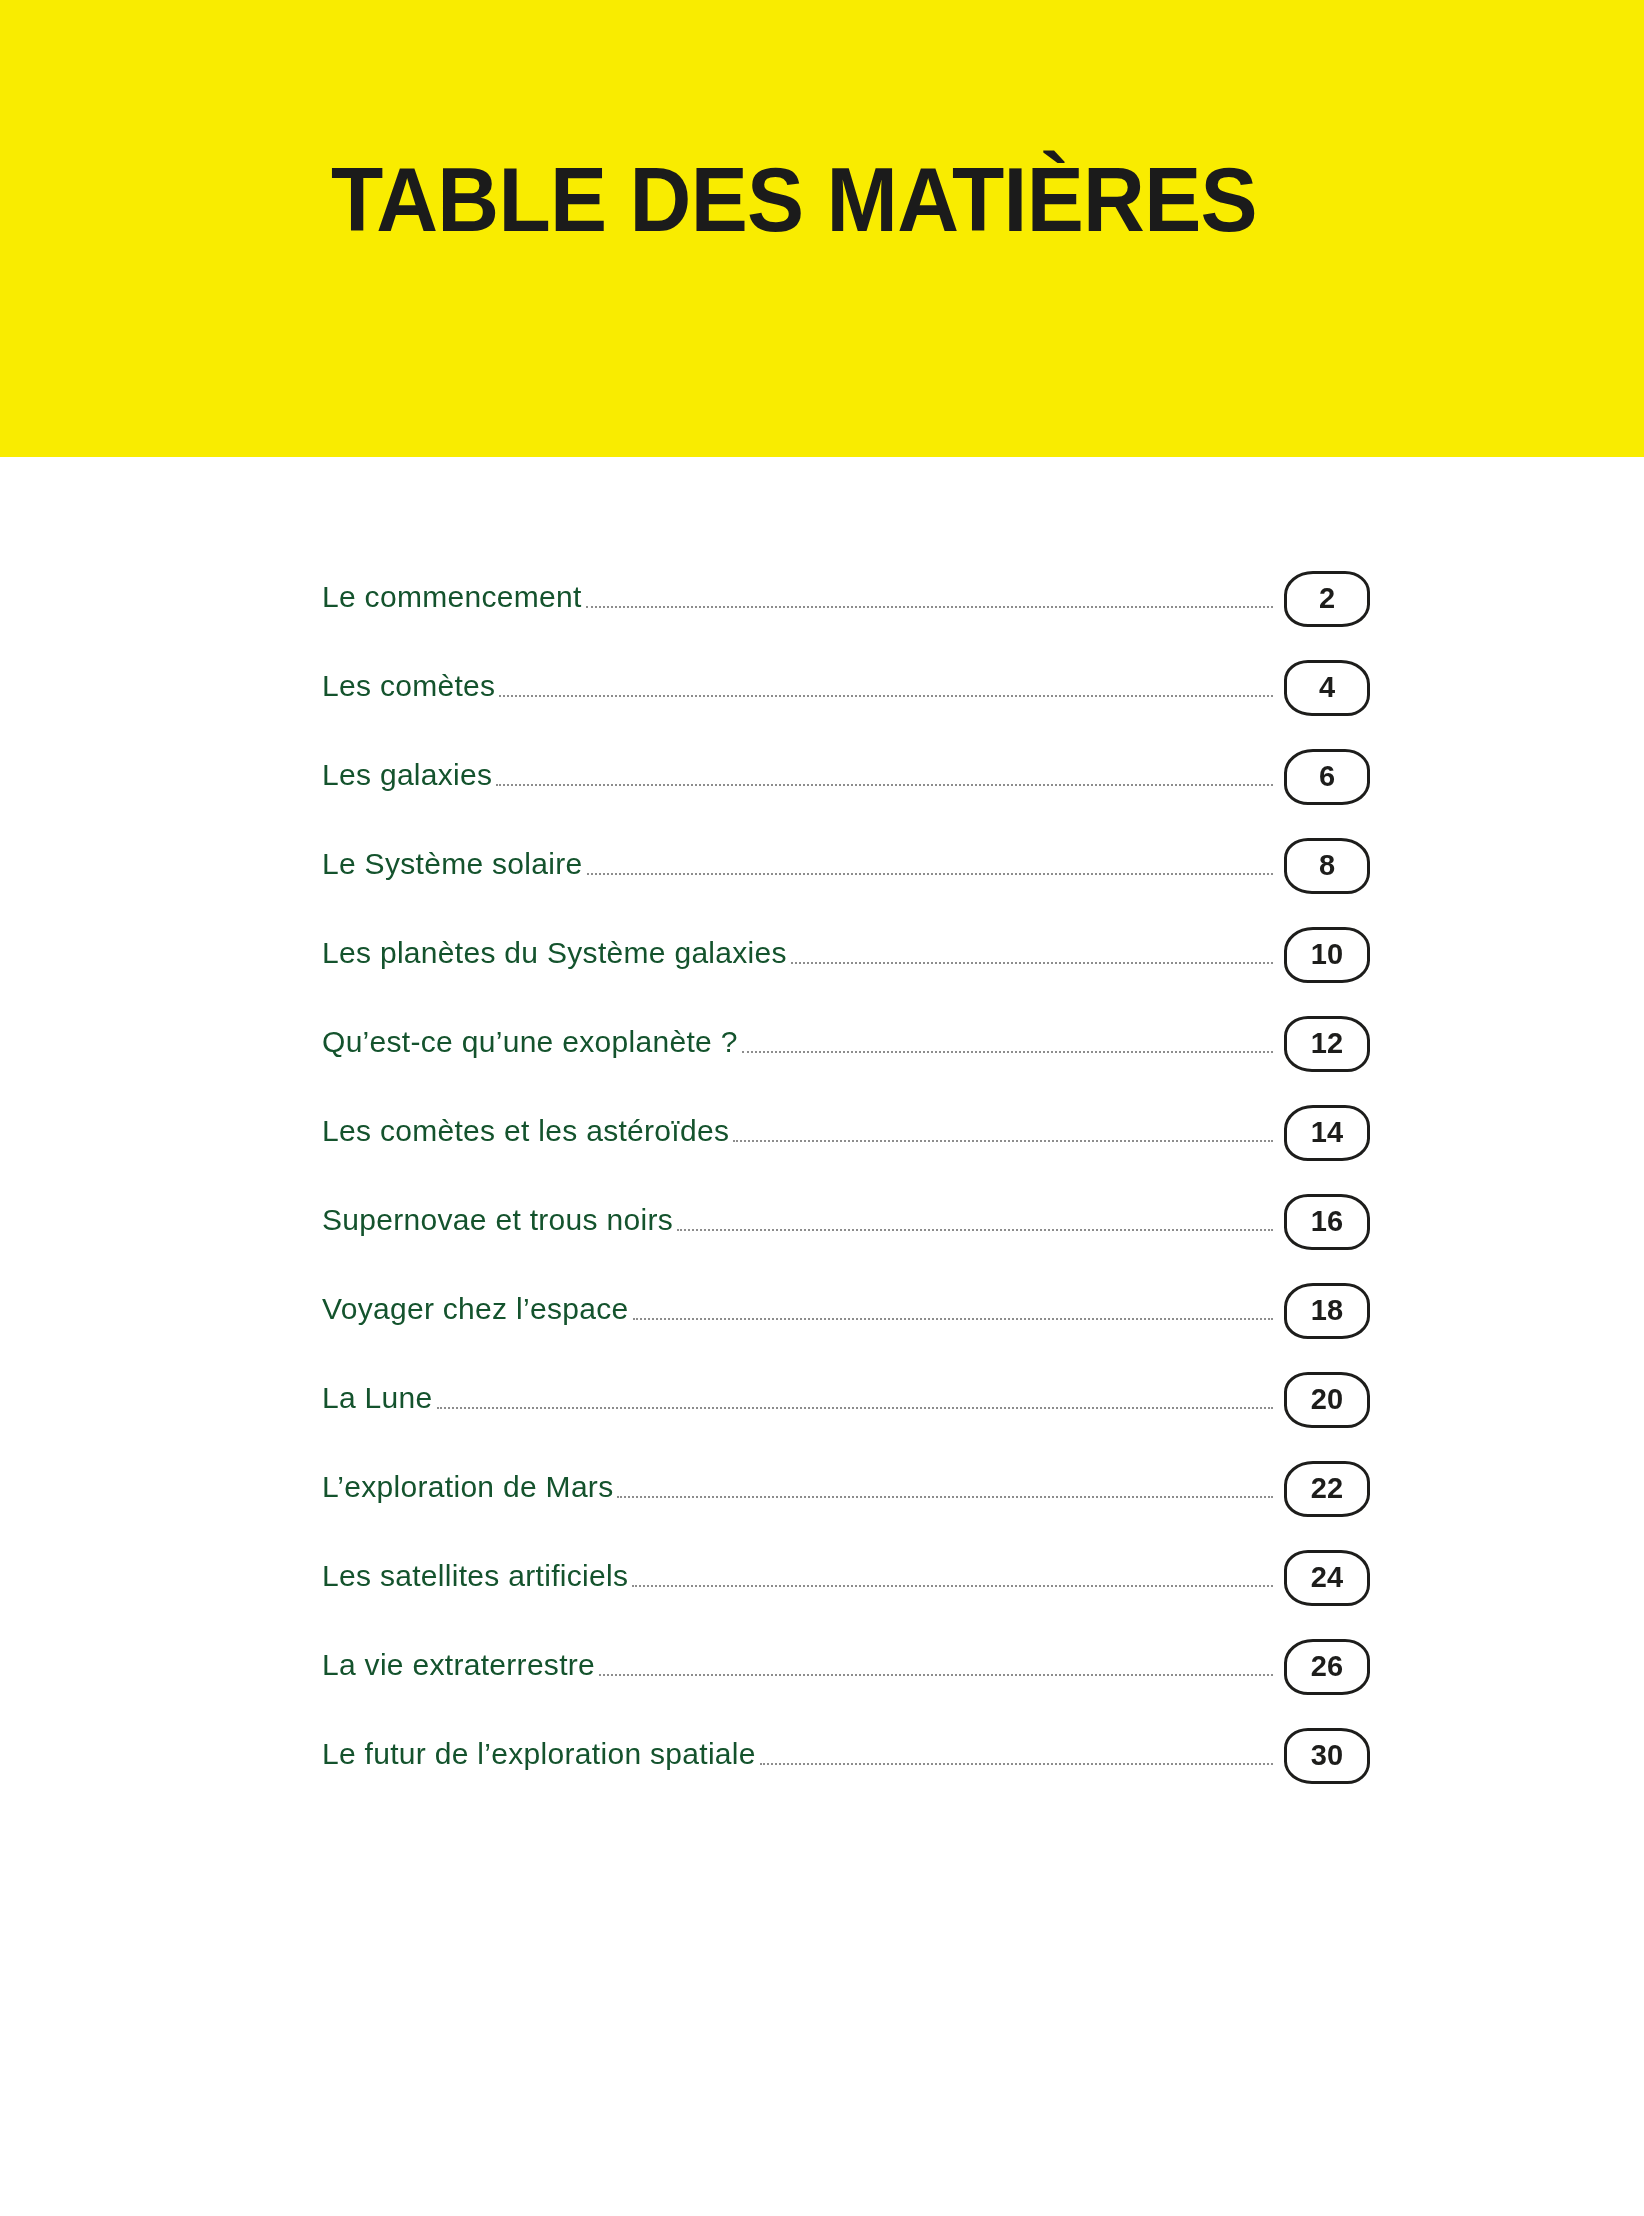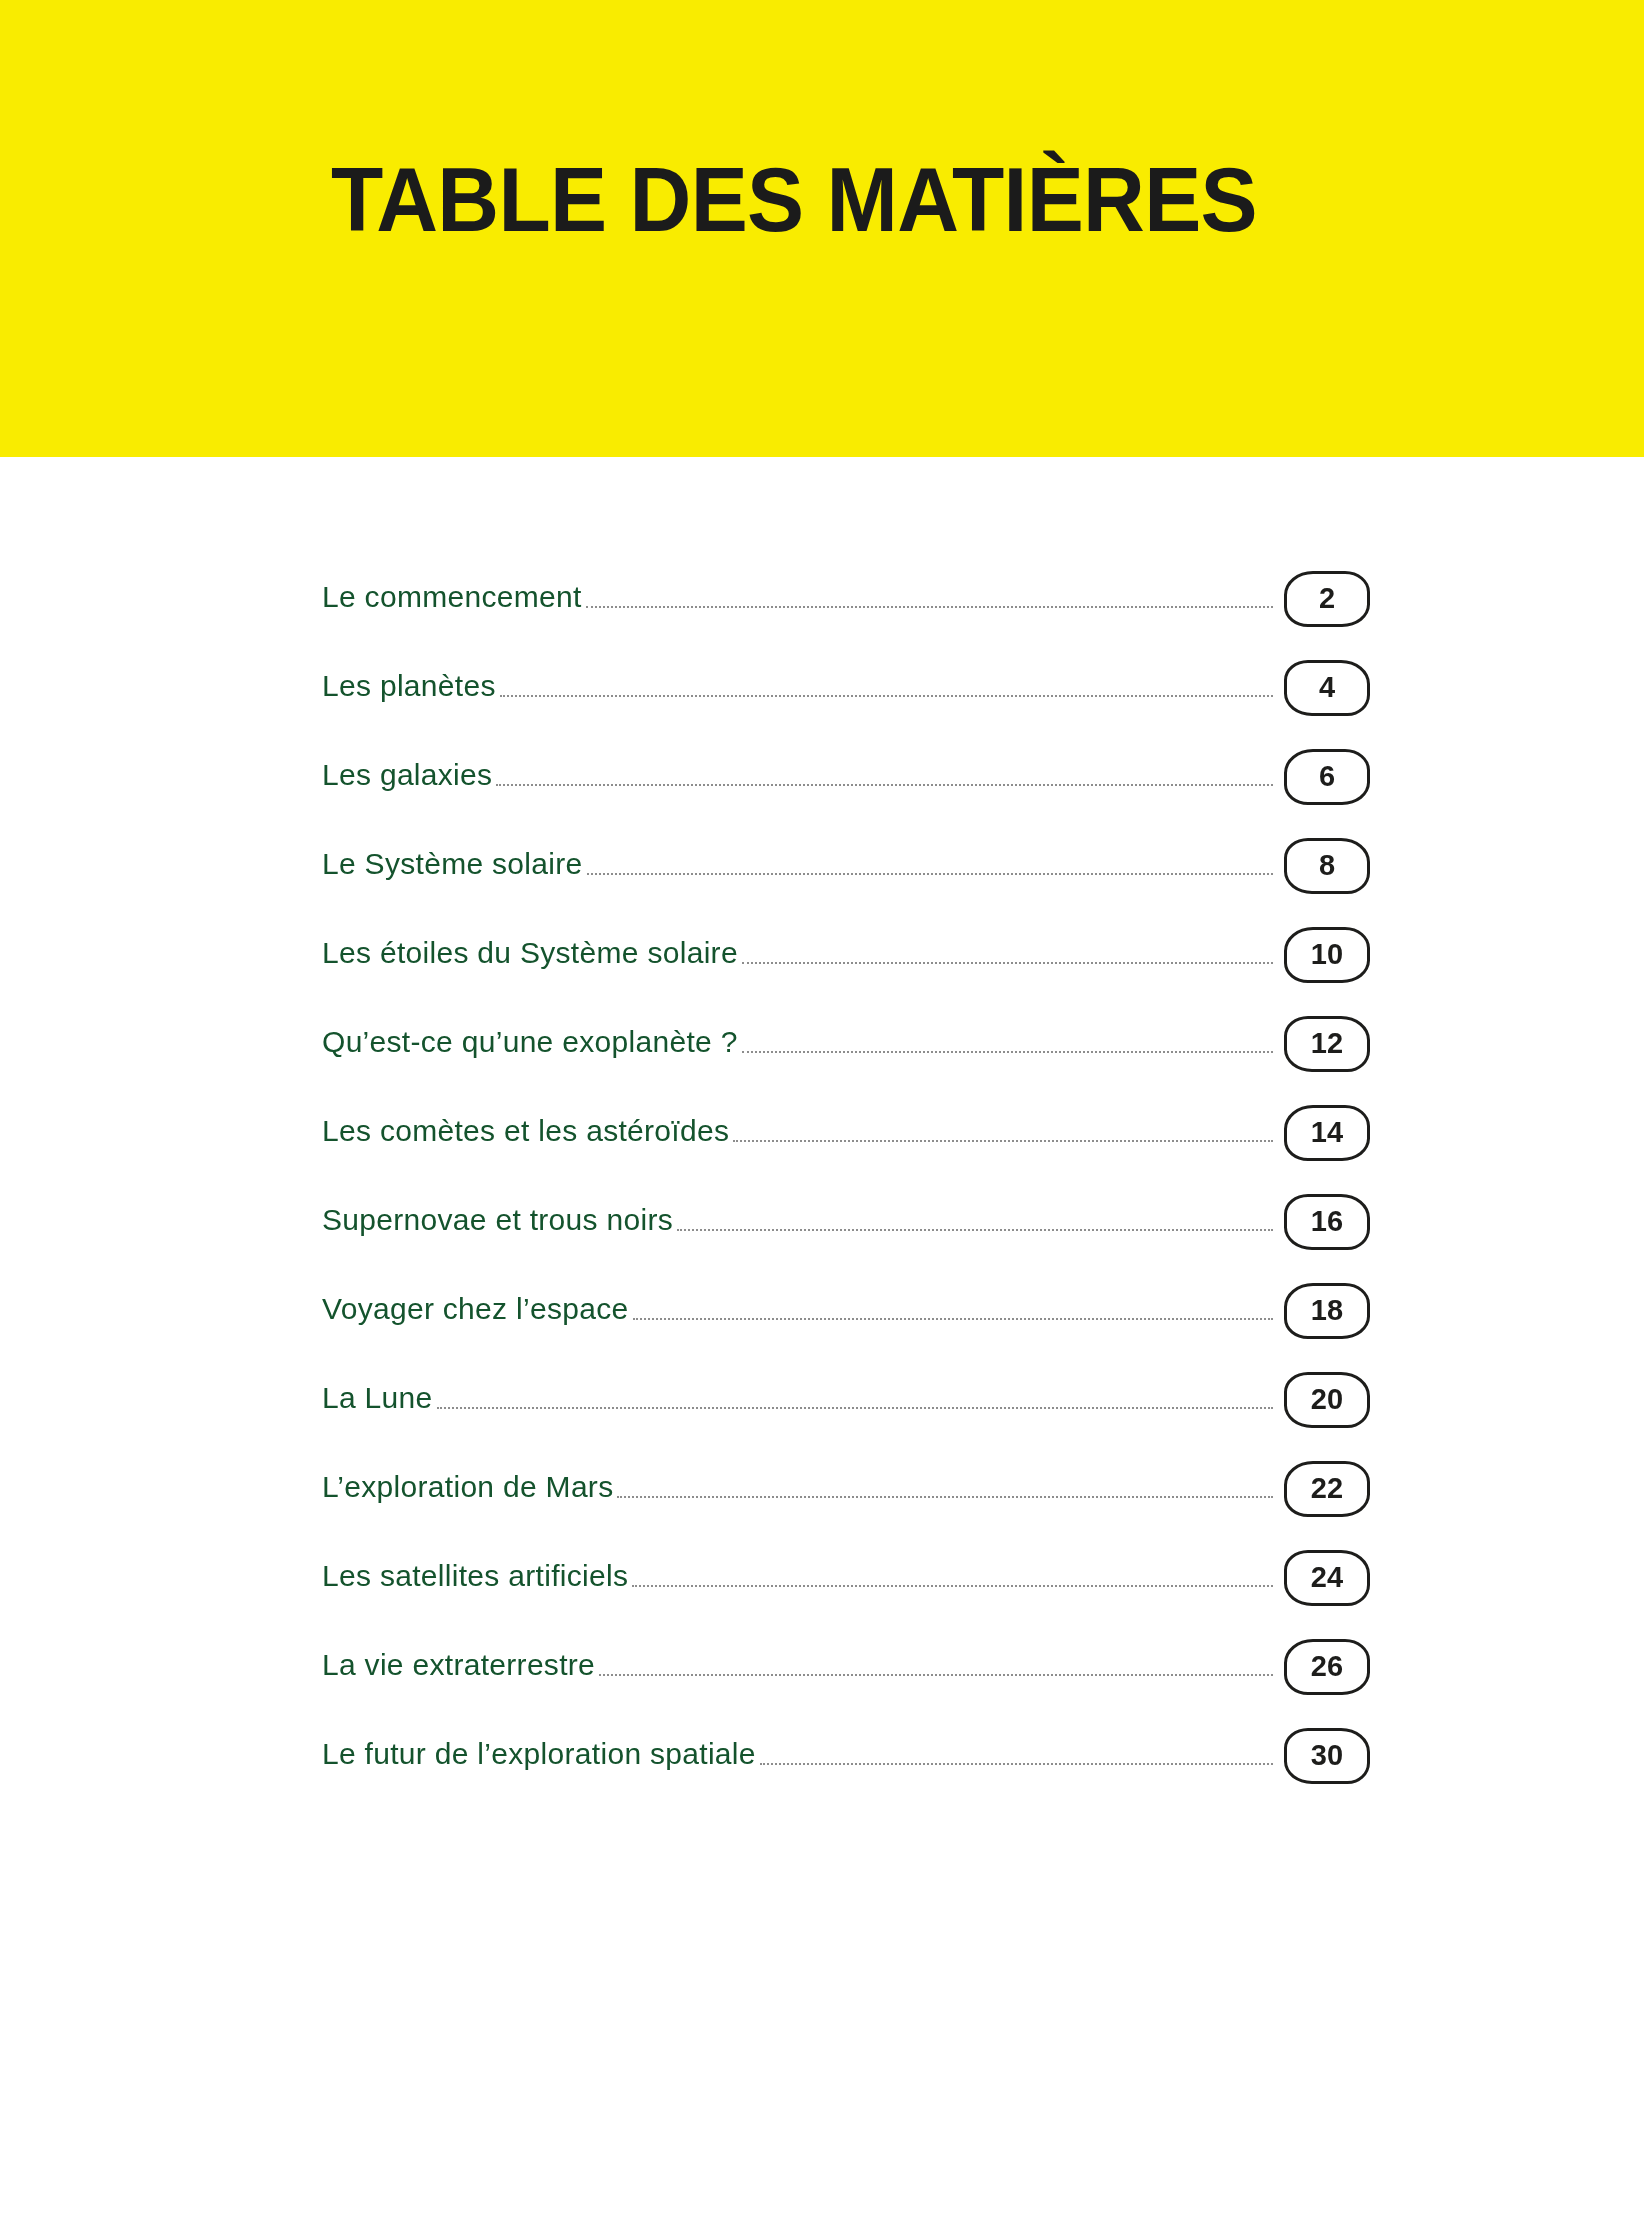--- a/index.html
+++ b/index.html
@@ -122,39 +122,39 @@
 
   <div class="toc">
 
     <div class="toc-row">
       <span class="toc-label">Le commencement</span>
       <span class="toc-leader"></span>
       <span class="page-badge">2</span>
     </div>
 
     <div class="toc-row">
-      <span class="toc-label">Les planètes</span>
+      <span class="toc-label">Les comètes</span>
       <span class="toc-leader"></span>
       <span class="page-badge">4</span>
     </div>
 
     <div class="toc-row">
       <span class="toc-label">Les galaxies</span>
       <span class="toc-leader"></span>
       <span class="page-badge">6</span>
     </div>
 
     <div class="toc-row">
       <span class="toc-label">Le Système solaire</span>
       <span class="toc-leader"></span>
       <span class="page-badge">8</span>
     </div>
 
     <div class="toc-row">
-      <span class="toc-label">Les étoiles du Système solaire</span>
+      <span class="toc-label">Les planètes du Système galaxies</span>
       <span class="toc-leader"></span>
       <span class="page-badge">10</span>
     </div>
 
     <div class="toc-row">
       <span class="toc-label">Qu’est-ce qu’une exoplanète ?</span>
       <span class="toc-leader"></span>
       <span class="page-badge">12</span>
     </div>
 

